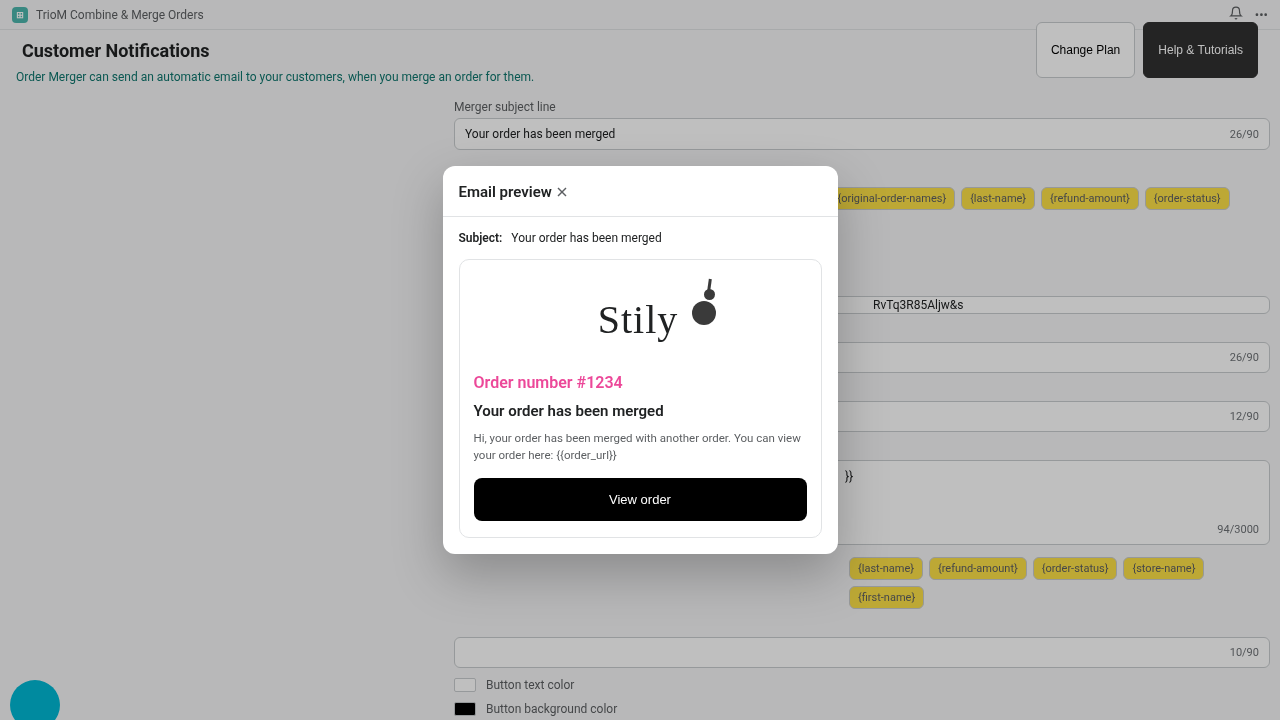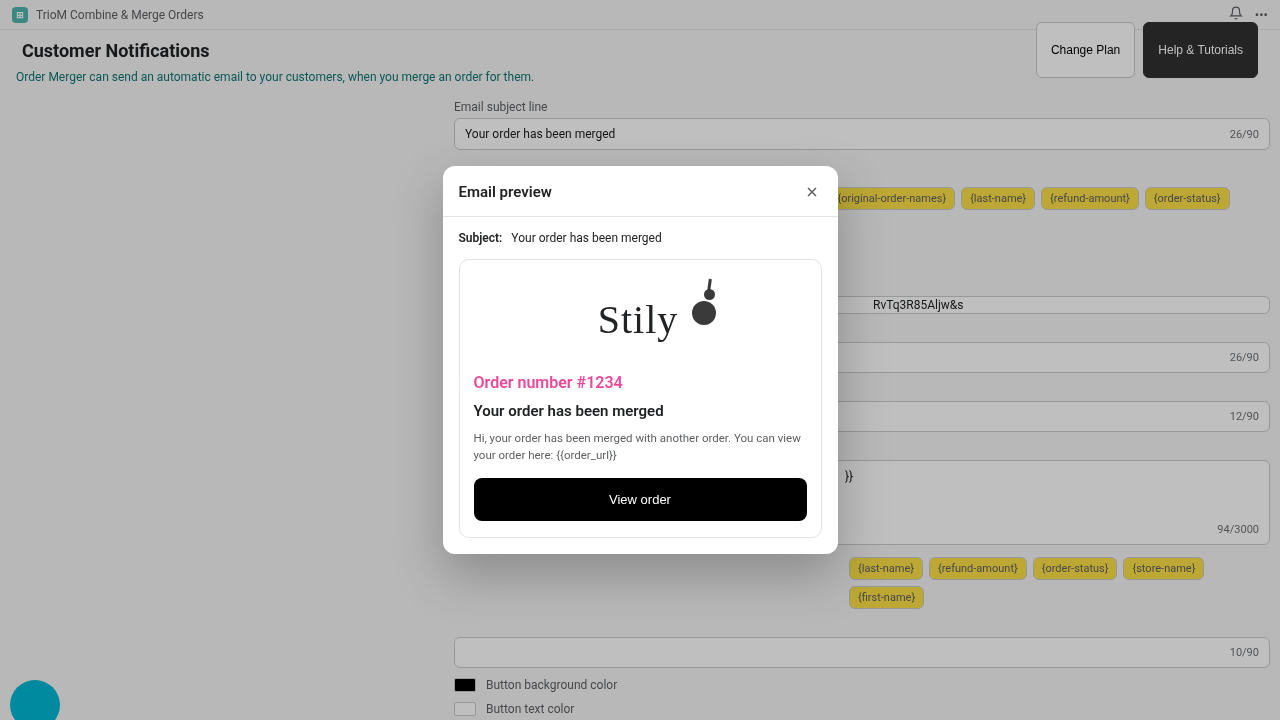--- a/index.html
+++ b/index.html
@@ -32,21 +32,21 @@
 .tags { display: flex; flex-wrap: wrap; gap: 6px; margin-bottom: 6px; }
 .tag { border: 1px solid #c9cccf; background: #fde047; border-radius: 6px; padding: 4px 8px; font-size: 11px; color: #5c5f62; cursor: pointer; }
 
 .color-row { display: flex; align-items: center; gap: 10px; margin-top: 10px; font-size: 12px; color: #5c5f62; }
 .swatch { width: 22px; height: 14px; border: 1px solid #c9cccf; border-radius: 2px; }
 .swatch.black { background: #000; }
 .swatch.white { background: #fff; }
 
 .overlay { position: absolute; inset: 0; background: rgba(0,0,0,0.25); display: flex; align-items: center; justify-content: center; }
 .modal { width: 395px; background: #fff; border-radius: 12px; box-shadow: 0 20px 50px rgba(0,0,0,0.25); overflow: hidden; }
-.modal-header { display: flex; align-items: center; justify-content: space-between; padding: 16px 16px 14px 16px; border-bottom: 1px solid #e1e3e5; }
+.modal-header { display: flex; align-items: center; padding: 16px 16px 14px 16px; border-bottom: 1px solid #e1e3e5; }
 .modal-title { font-size: 15px; font-weight: 600; }
 .close-btn { width: 20px; height: 20px; cursor: pointer; color: #5c5f62; display: flex; align-items: center; justify-content: center; font-size: 18px; }
 .modal-body { padding: 14px 16px 16px 16px; }
 .subject-row { font-size: 12px; margin-bottom: 14px; }
 .subject-label { font-weight: 600; margin-right: 6px; }
 .preview-card { border: 1px solid #e1e3e5; border-radius: 10px; padding: 16px 14px 16px 14px; }
 .logo-wrap { text-align: center; padding: 20px 0 30px 0; }
 .logo-text { font-family: Georgia, serif; font-size: 40px; font-weight: 500; letter-spacing: 1px; display: inline-flex; align-items: center; gap: 4px; }
 .logo-fig { position: relative; display: inline-block; }
 .logo-fig .bowl { width: 44px; height: 20px; background: #3a3a3a; border-radius: 50%; }
@@ -83,21 +83,21 @@
   <div class="page-title">Customer Notifications</div>
   <div class="page-actions">
     <button class="btn">Change Plan</button>
     <button class="btn btn-dark">Help &amp; Tutorials</button>
   </div>
 </div>
 
 <div class="content">
   <div class="desc">Order Merger can send an automatic email to your customers, when you merge an order for them.</div>
   <div class="form-col">
-    <div class="label">Email subject line</div>
+    <div class="label">Merger subject line</div>
     <div class="input">
       <span>Your order has been merged</span>
       <span class="counter">26/90</span>
     </div>
 
     <div class="section-label">Add dynamic tags to email subject line</div>
     <div class="tags" id="tags1">
         <span class="tag">{new-order-number}</span>
         <span class="tag">{new-order-name}</span>
         <span class="tag">{original-order-numbers}</span>
@@ -143,26 +143,26 @@
         <span class="tag">{first-name}</span>
       </div>
 
     <div class="label">&nbsp;</div>
     <div class="input">
       <span></span>
         <span class="counter">10/90</span>
     </div>
 
     <div class="color-row">
+      <span class="swatch white"></span>
+      <span>Button text color</span>
+    </div>
+    <div class="color-row">
       <span class="swatch black"></span>
       <span>Button background color</span>
-    </div>
-    <div class="color-row">
-      <span class="swatch white"></span>
-      <span>Button text color</span>
     </div>
 
   </div>
 </div>
 
 <div class="chat-bubble"></div>
 
 <div class="overlay">
   <div class="modal">
     <div class="modal-header">

